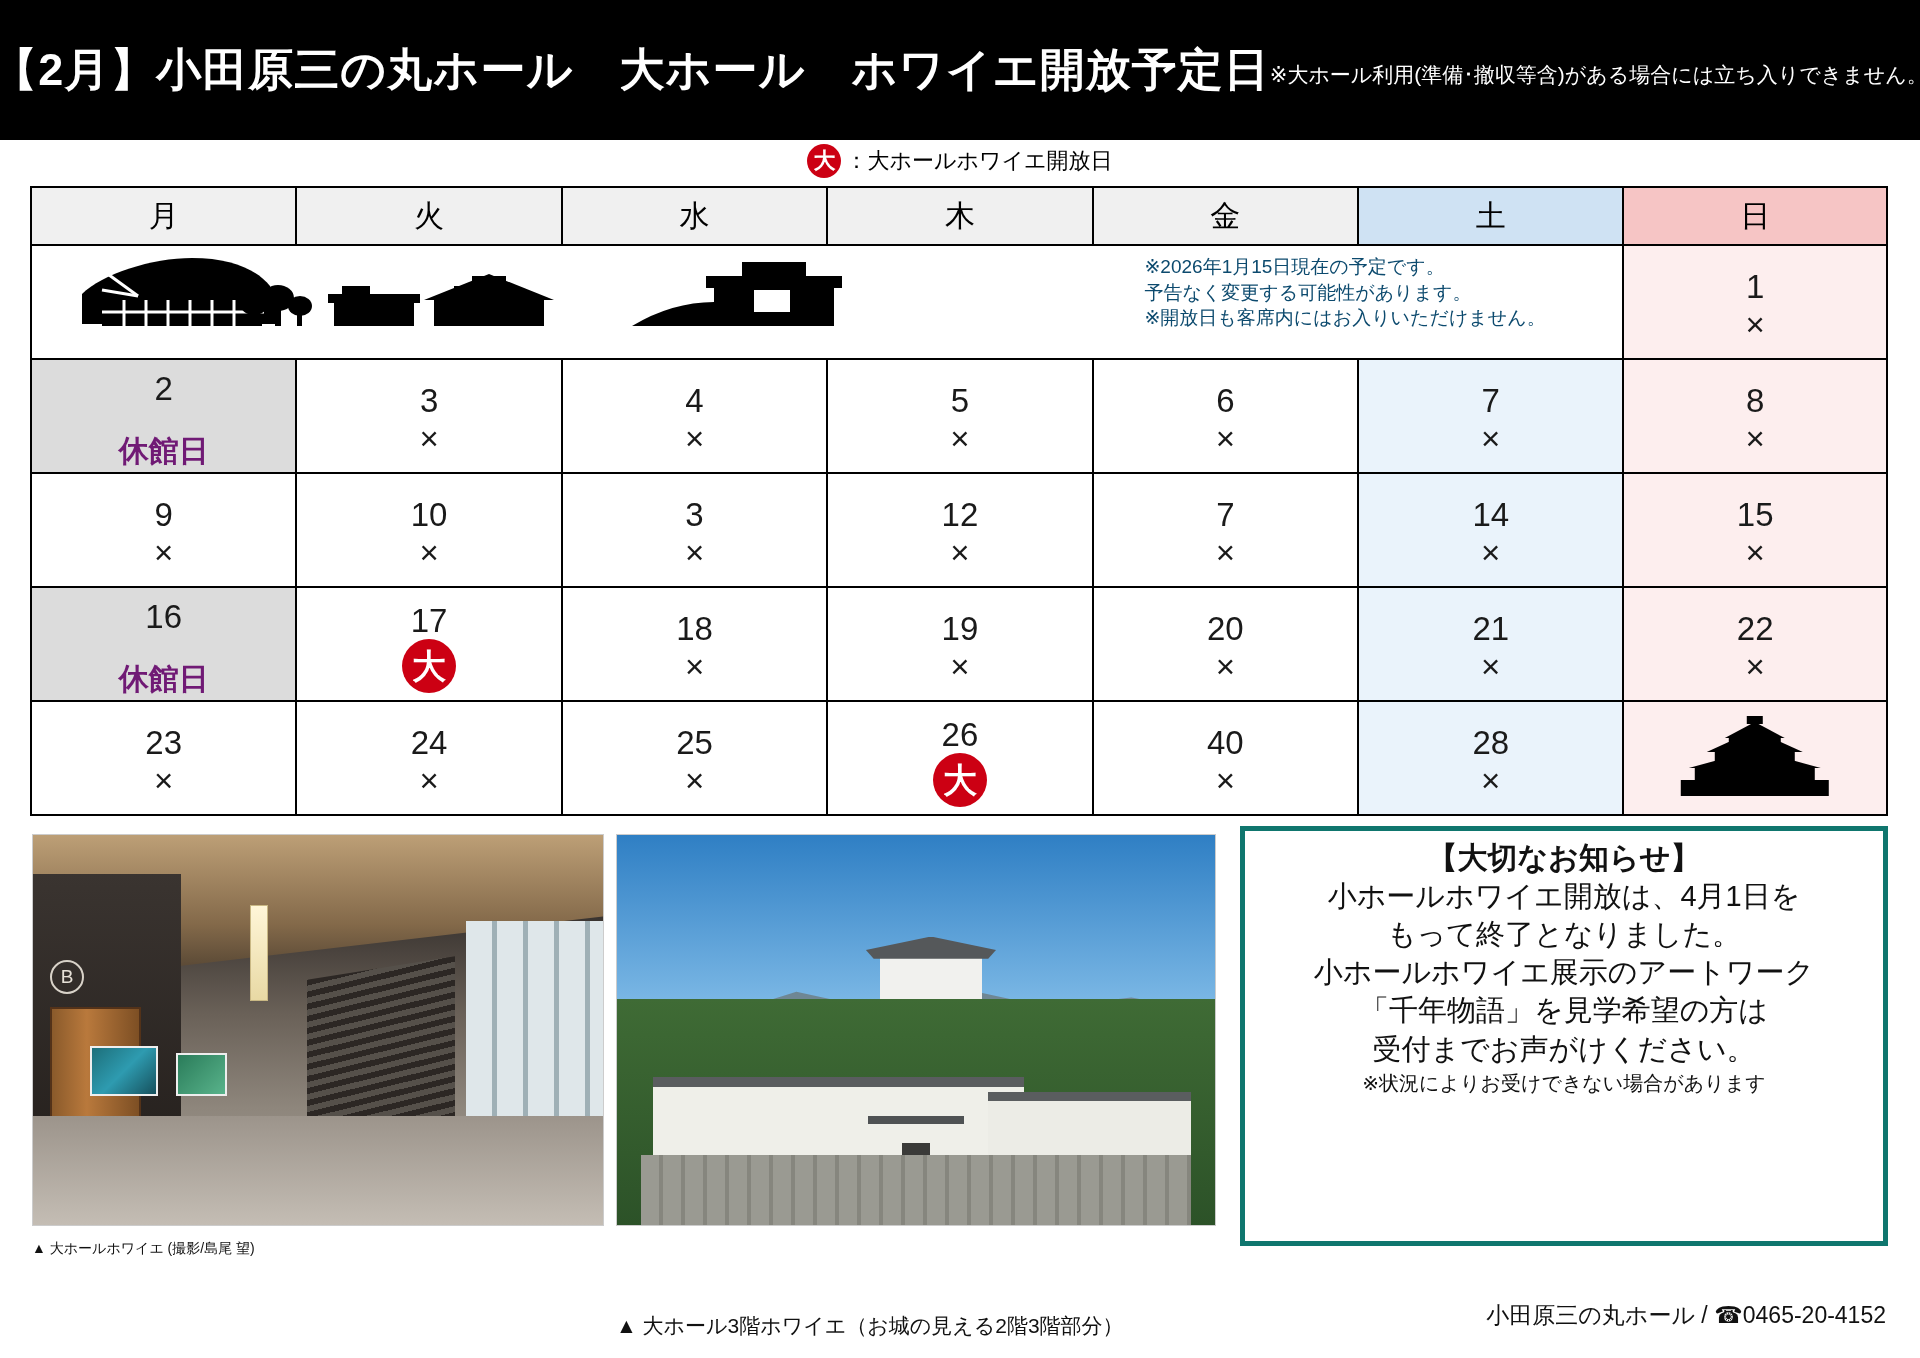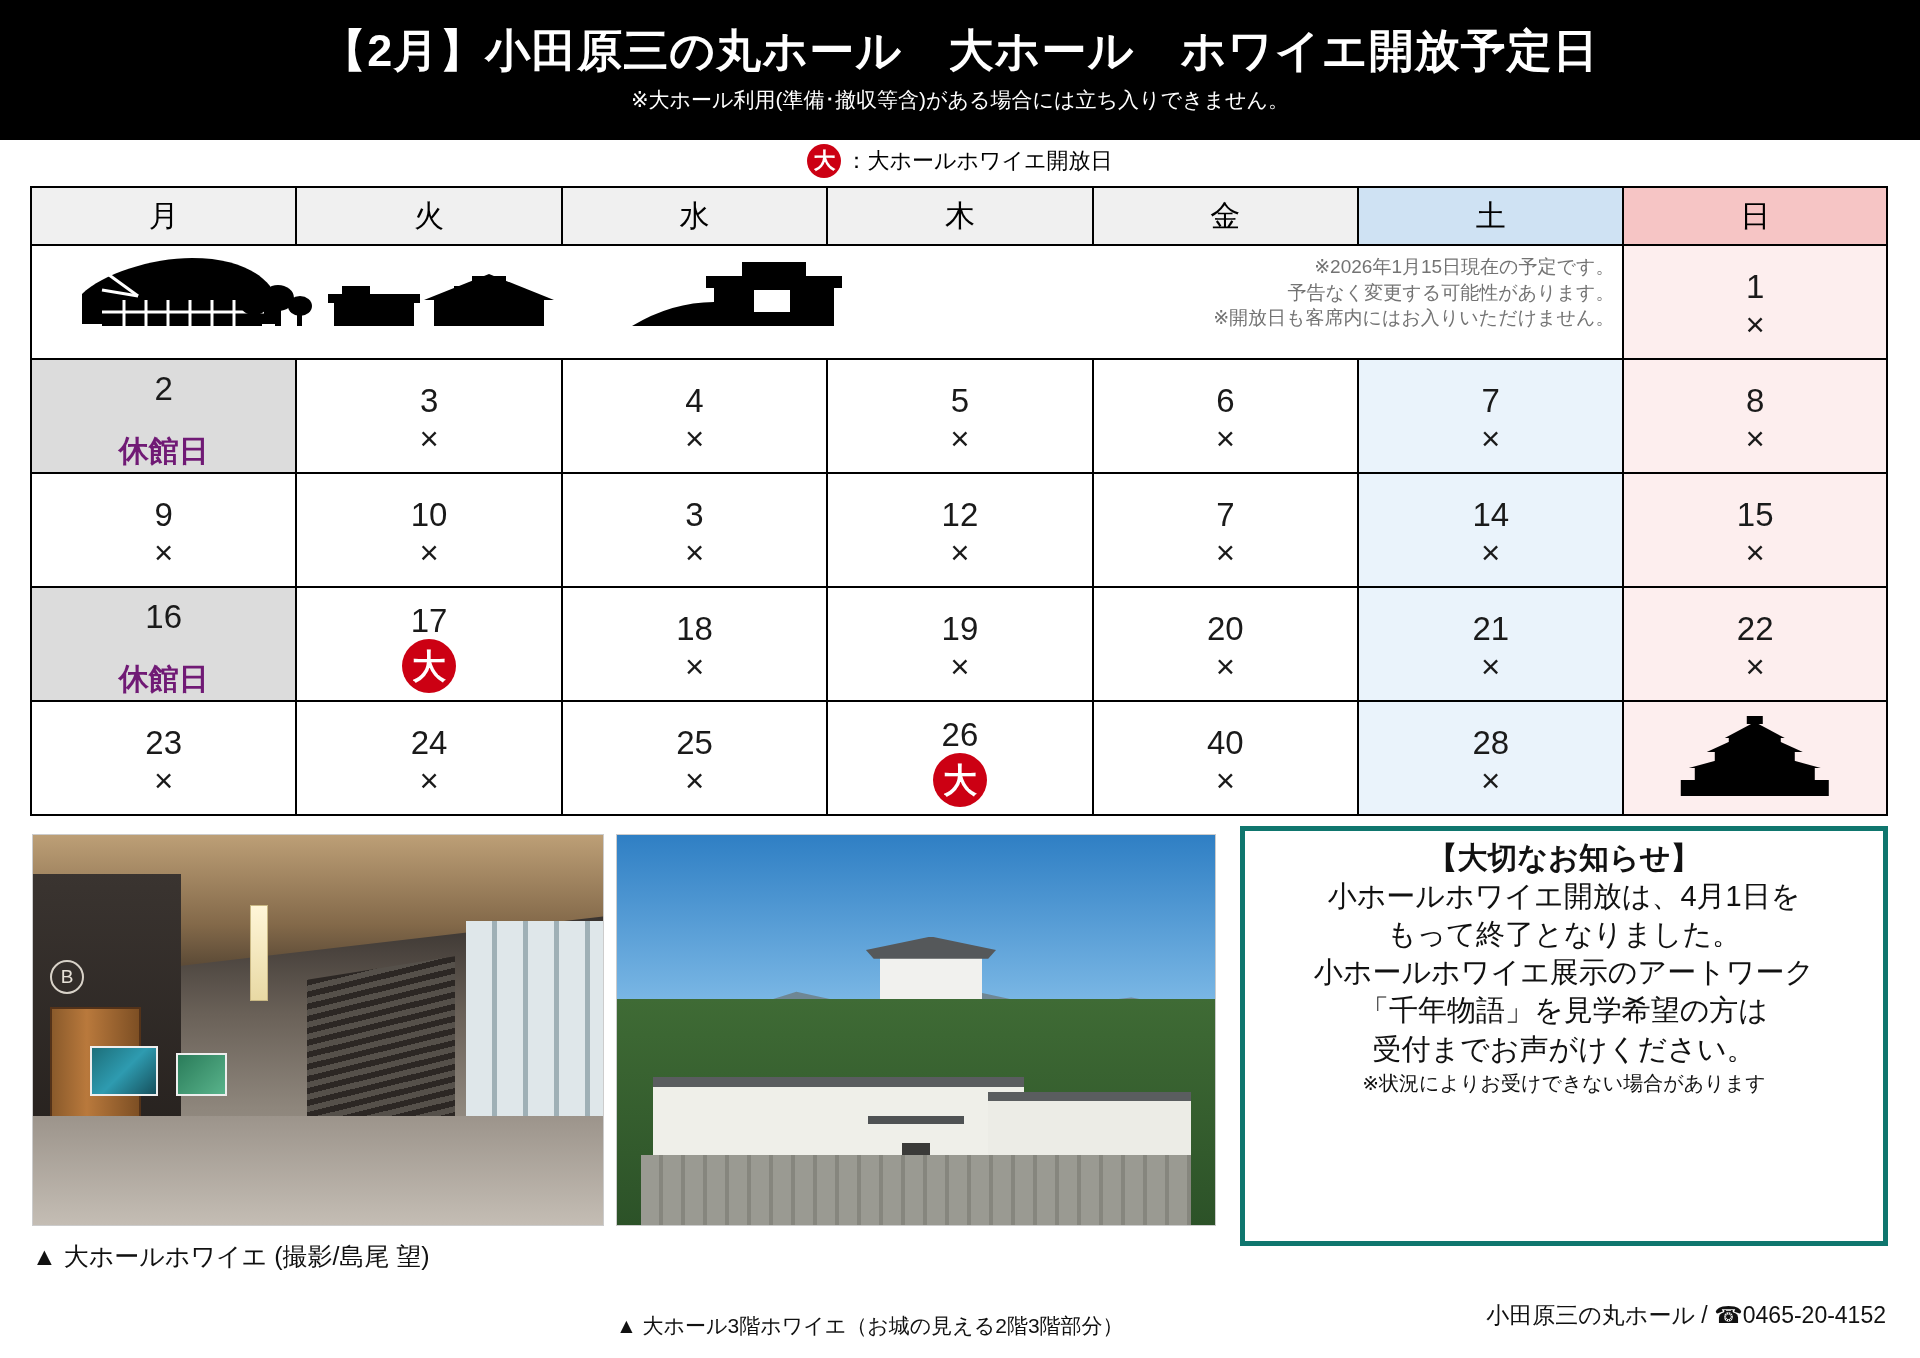--- a/index.html
+++ b/index.html
@@ -17,21 +17,21 @@
   }
 
   
   .header-bar {
     position: absolute;
     left: 0; top: 0;
     width: 1920px; height: 140px;
     background: #000000;
     color: #ffffff;
     display: flex;
-    flex-direction: column;
+    flex-direction: row;
     align-items: center;
     justify-content: center;
   }
   .header-title {
     font-size: 45px;
     font-weight: bold;
     letter-spacing: 1px;
     line-height: 1.1;
     white-space: nowrap;
   }
@@ -130,22 +130,22 @@
     height: 114px;
     position: relative;
     background: #ffffff;
   }
   .note-text {
     position: absolute;
     right: 8px; top: 8px;
     width: 470px;
     font-size: 19px;
     line-height: 1.35;
-    text-align: right;
-    color: #737373;
+    text-align: left;
+    color: #0c4a6e;
     white-space: pre-line;
   }
   .silhouettes {
     position: absolute;
     left: 10px; top: 0;
     width: 1060px; height: 112px;
   }
 
   
   .photo1 {
@@ -158,21 +158,21 @@
   .photo2 {
     position: absolute;
     left: 616px; top: 834px;
     width: 600px; height: 392px;
     border: 1px solid #cccccc;
     overflow: hidden;
   }
   .caption1 {
     position: absolute;
     left: 32px; top: 1240px;
-    font-size: 25px; color: #111;
+    font-size: 14px; color: #111;
   }
   .caption2 {
     position: absolute;
     left: 616px; top: 1312px;
     font-size: 21px; color: #111;
   }
 
   .notice-box {
     position: absolute;
     left: 1240px; top: 826px;

